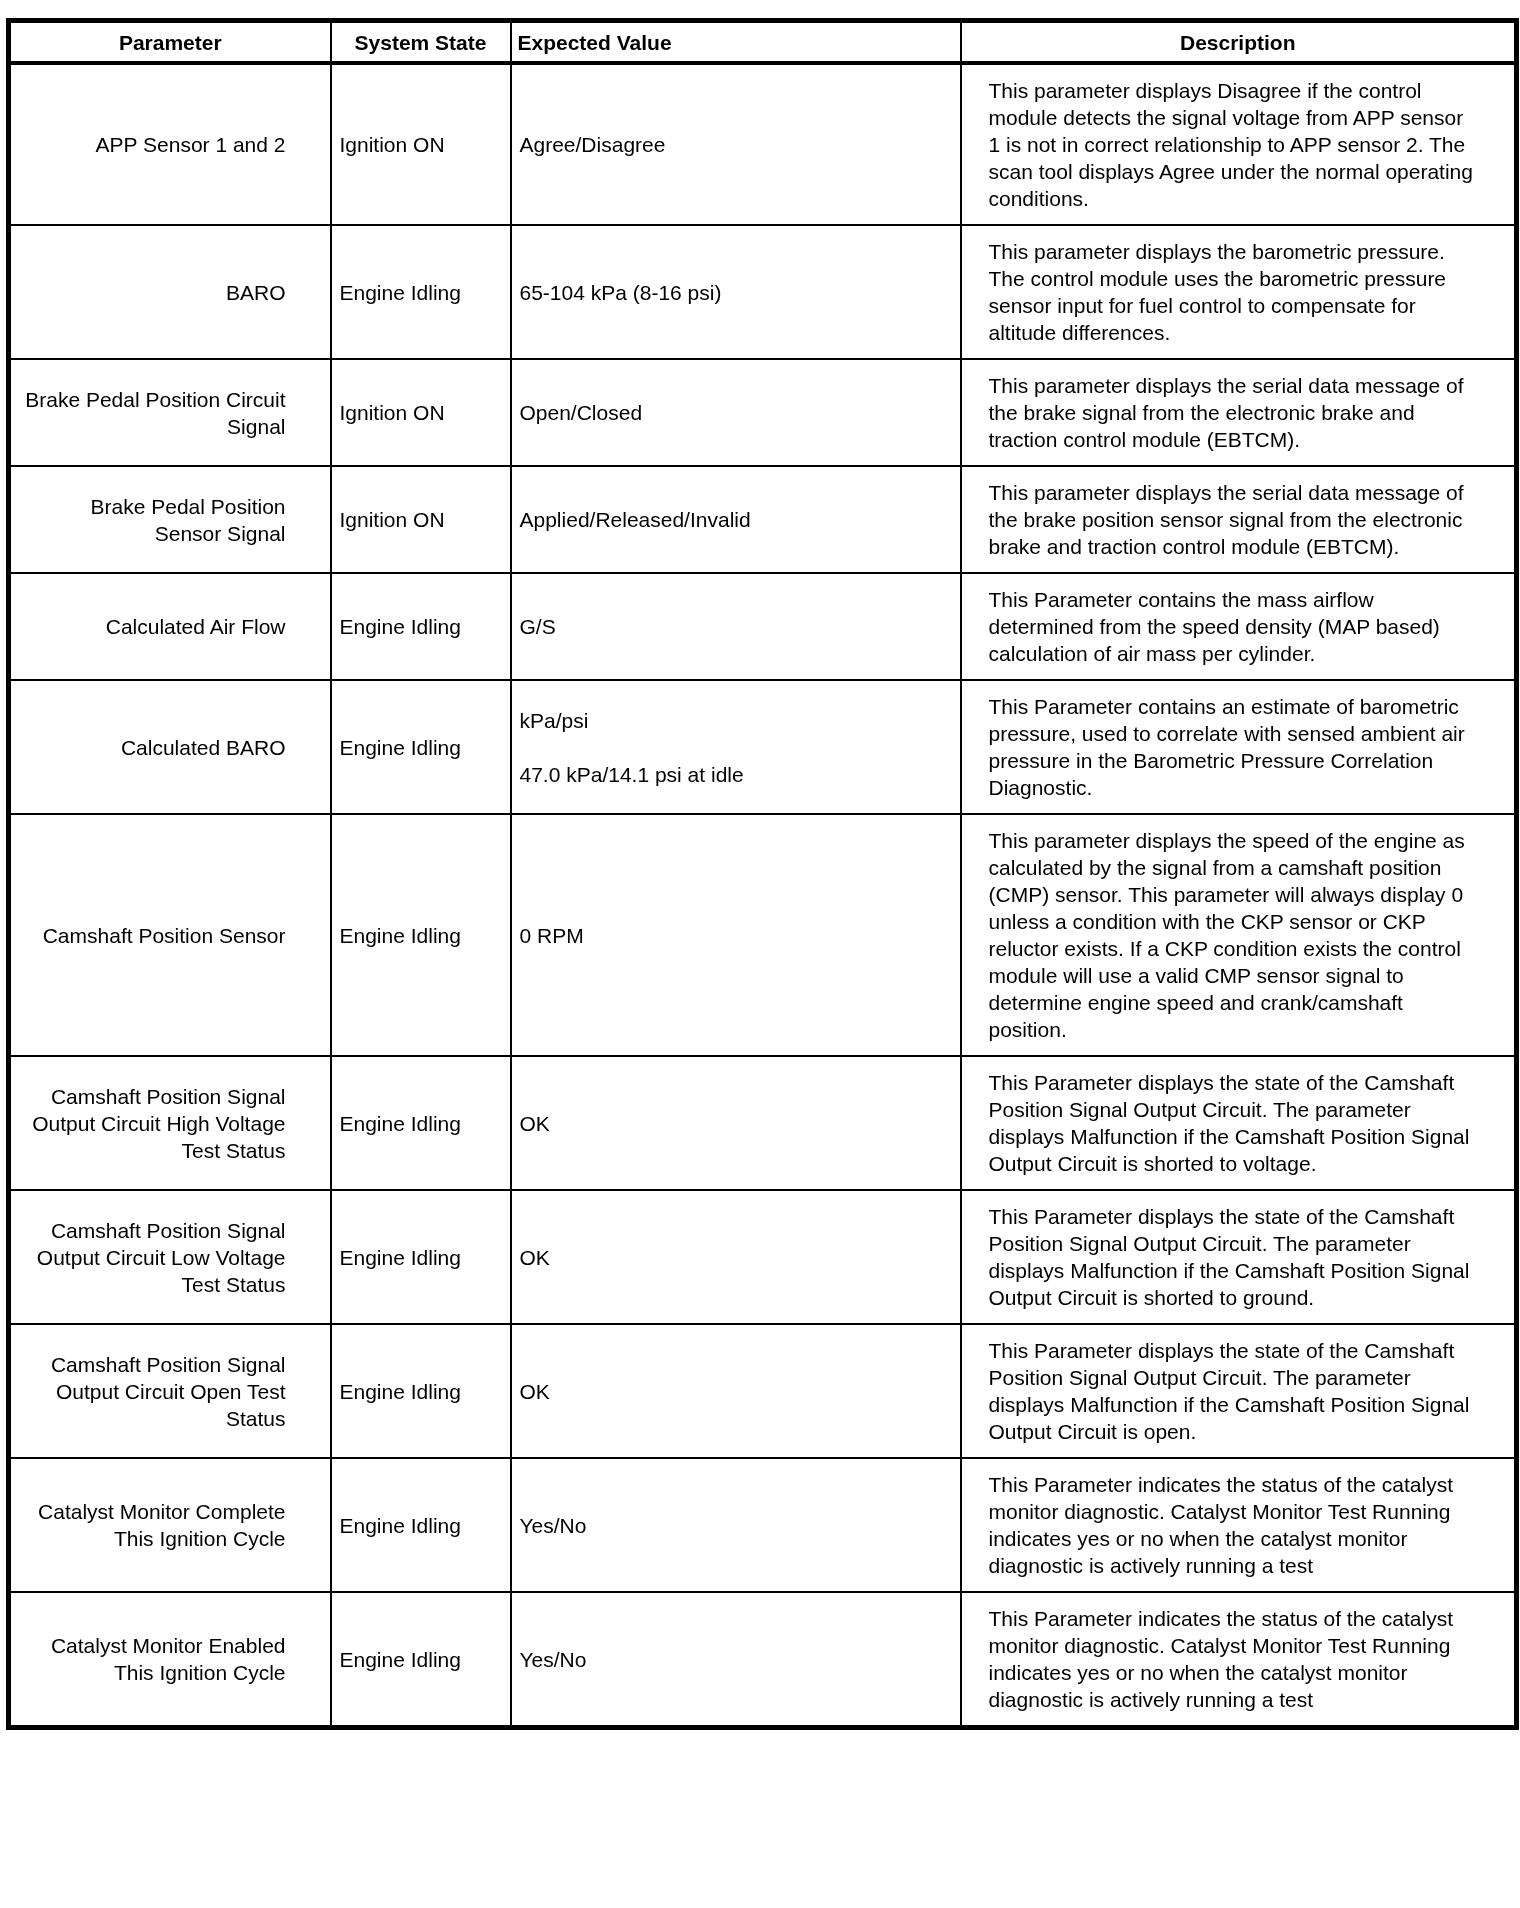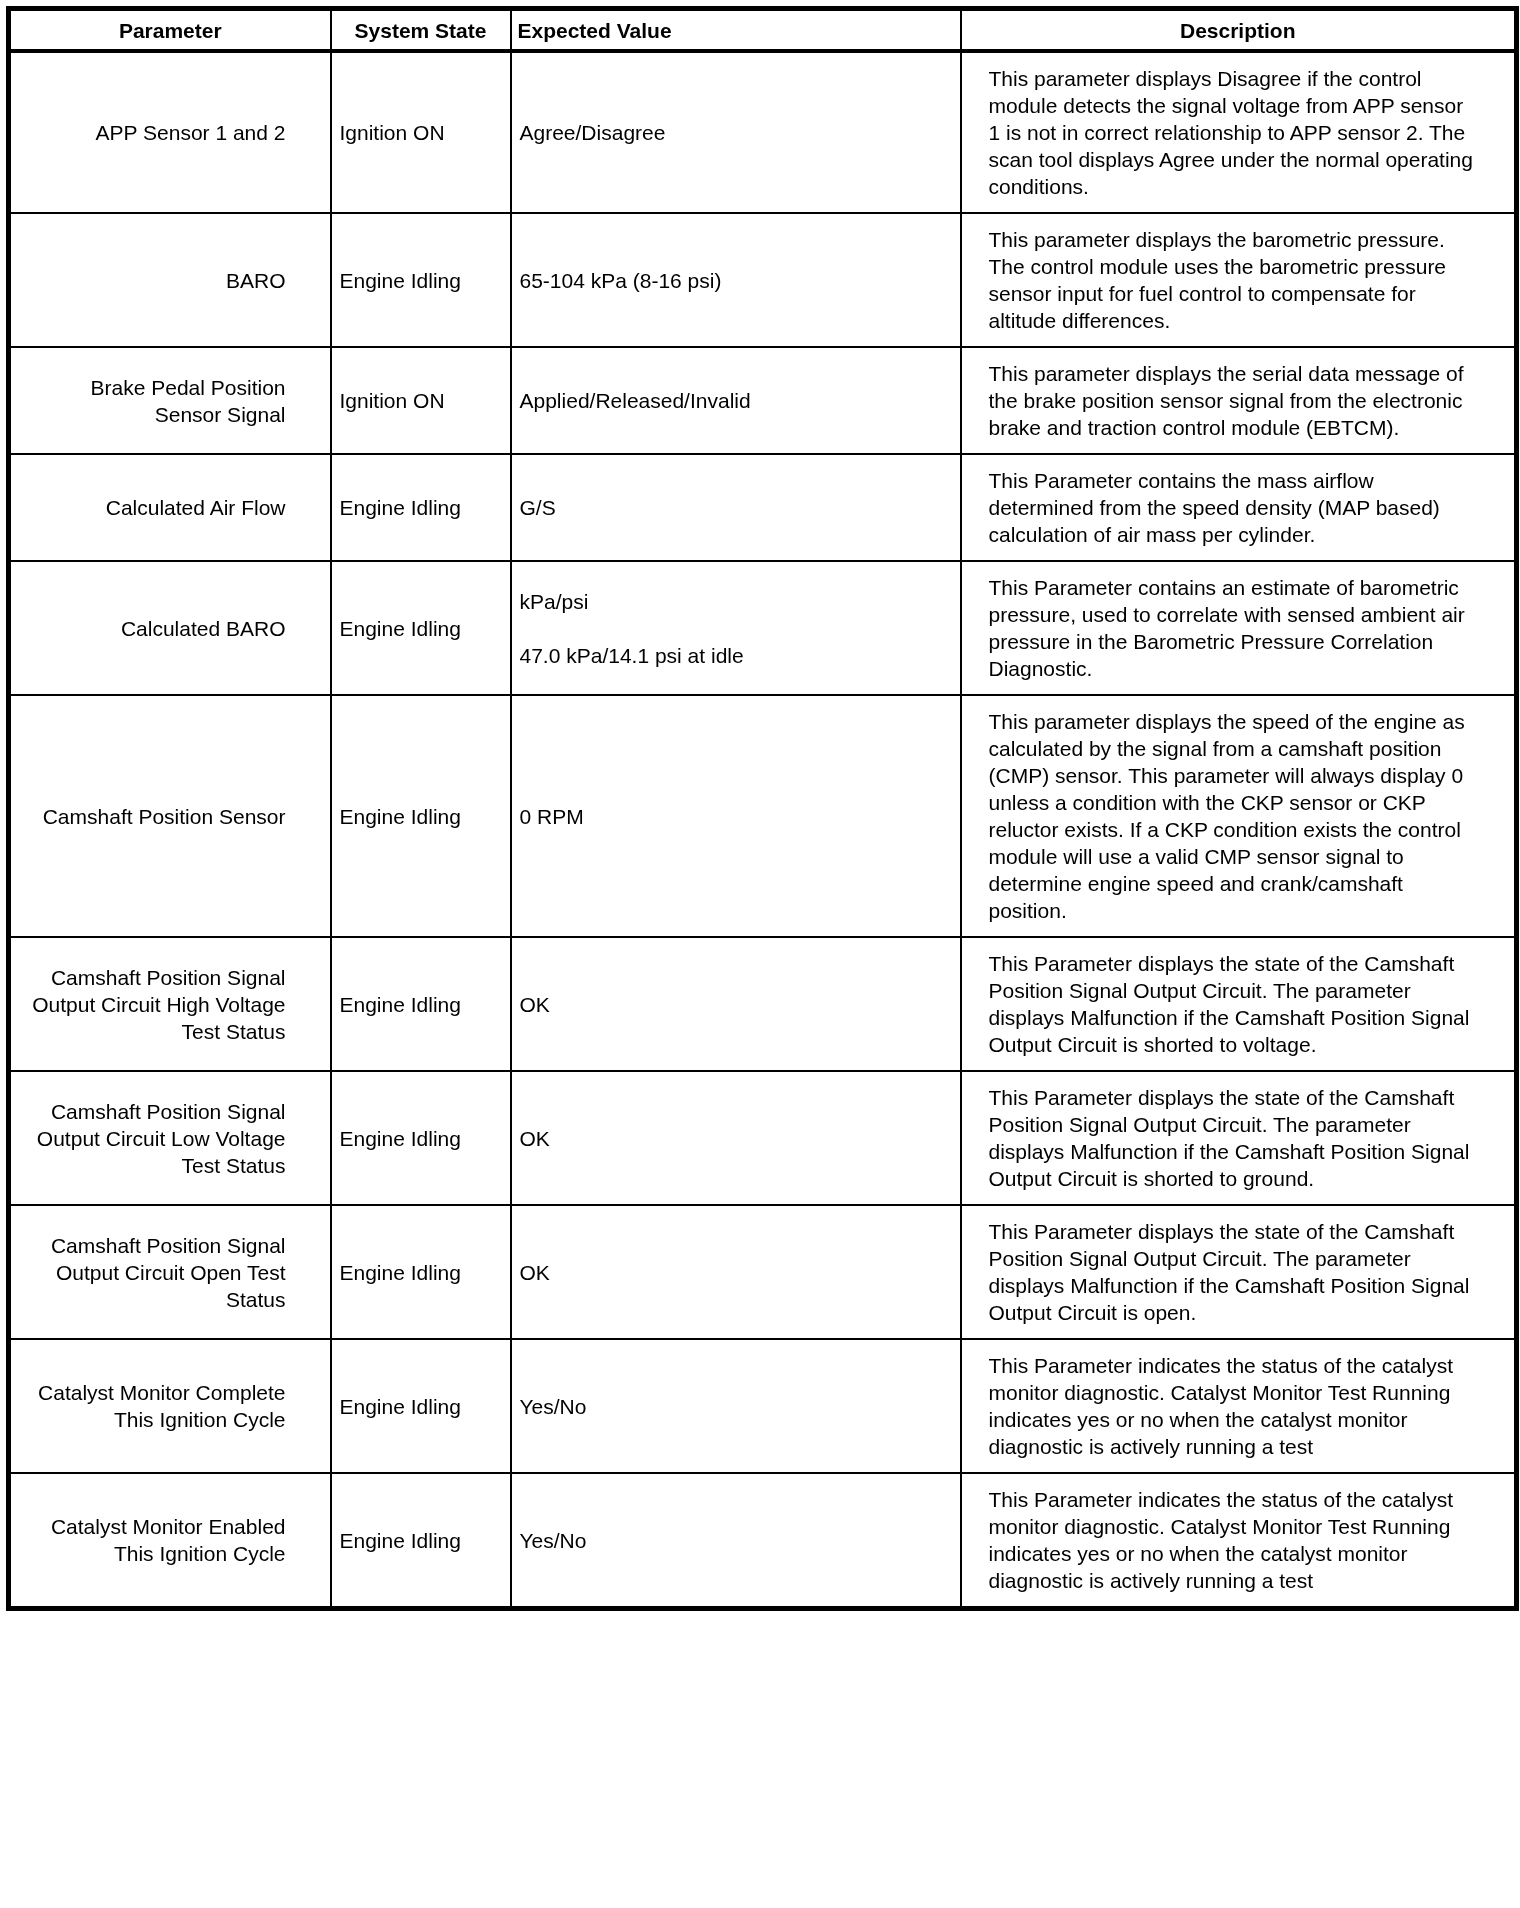--- a/index.html
+++ b/index.html
@@ -11,20 +11,21 @@
     font-family: "Liberation Sans", sans-serif;
     color: #000000;
     padding: 6px;
   }
   table.param-table {
     border-collapse: collapse;
     table-layout: fixed;
     width: 1508px;
     border: 5px solid #000000;
     background: #ffffff;
+    margin-top: 12px;
   }
   col.c-param  { width: 322px; }
   col.c-state  { width: 180px; }
   col.c-value  { width: 450px; }
   col.c-desc   { width: 556px; }
   th, td {
     border: 2px solid #000000;
     font-size: 21px;
     line-height: 27px;
     vertical-align: middle;
@@ -81,20 +82,26 @@
     <td class="cell-value">Agree/Disagree</td>
     <td class="cell-desc">This parameter displays Disagree if the control module detects the signal voltage from APP sensor 1 is not in correct relationship to APP sensor 2. The scan tool displays Agree under the normal operating conditions.</td>
   </tr>
       <tr>
     <td class="cell-param">BARO</td>
     <td class="cell-state">Engine Idling</td>
     <td class="cell-value">65-104 kPa (8-16 psi)</td>
     <td class="cell-desc">This parameter displays the barometric pressure. The control module uses the barometric pressure sensor input for fuel control to compensate for altitude differences.</td>
   </tr>
       <tr>
+    <td class="cell-param">Brake Pedal Position Circuit Signal</td>
+    <td class="cell-state">Ignition ON</td>
+    <td class="cell-value">Open/Closed</td>
+    <td class="cell-desc">This parameter displays the serial data message of the brake signal from the electronic brake and traction control module (EBTCM).</td>
+  </tr>
+      <tr>
     <td class="cell-param">Brake Pedal Position Sensor Signal</td>
     <td class="cell-state">Ignition ON</td>
     <td class="cell-value">Applied/Released/Invalid</td>
     <td class="cell-desc">This parameter displays the serial data message of the brake position sensor signal from the electronic brake and traction control module (EBTCM).</td>
   </tr>
       <tr>
     <td class="cell-param">Calculated Air Flow</td>
     <td class="cell-state">Engine Idling</td>
     <td class="cell-value">G/S</td>
     <td class="cell-desc">This Parameter contains the mass airflow determined from the speed density (MAP based) calculation of air mass per cylinder.</td>

